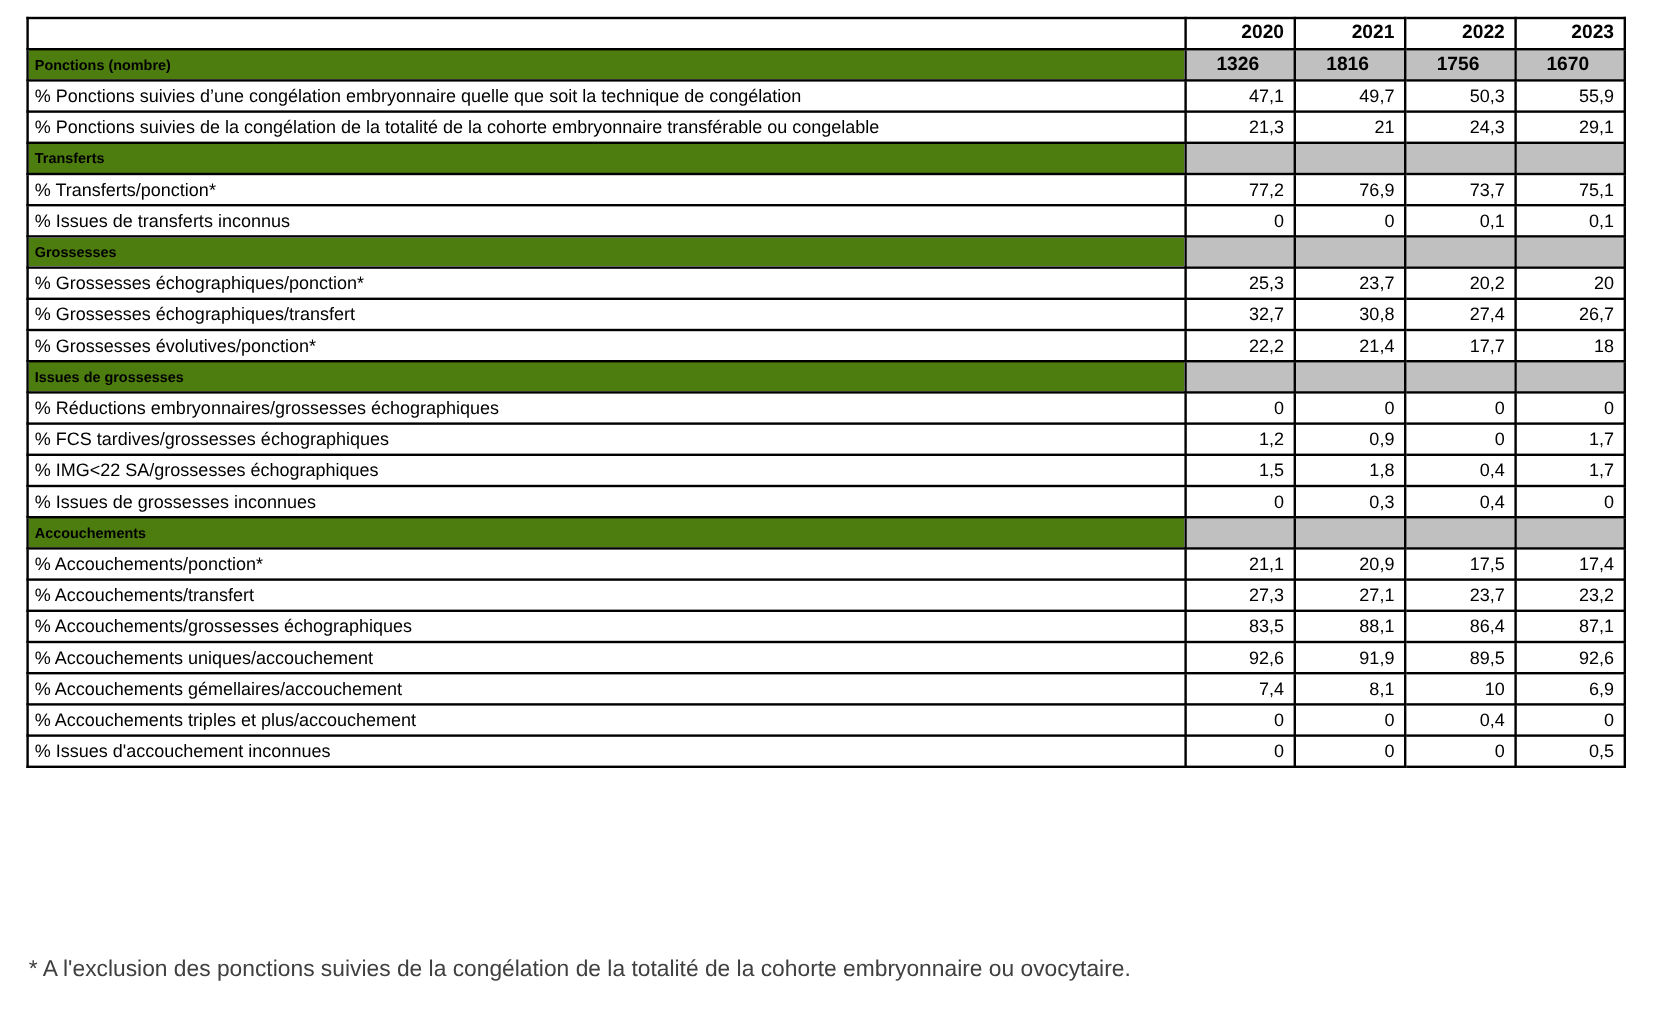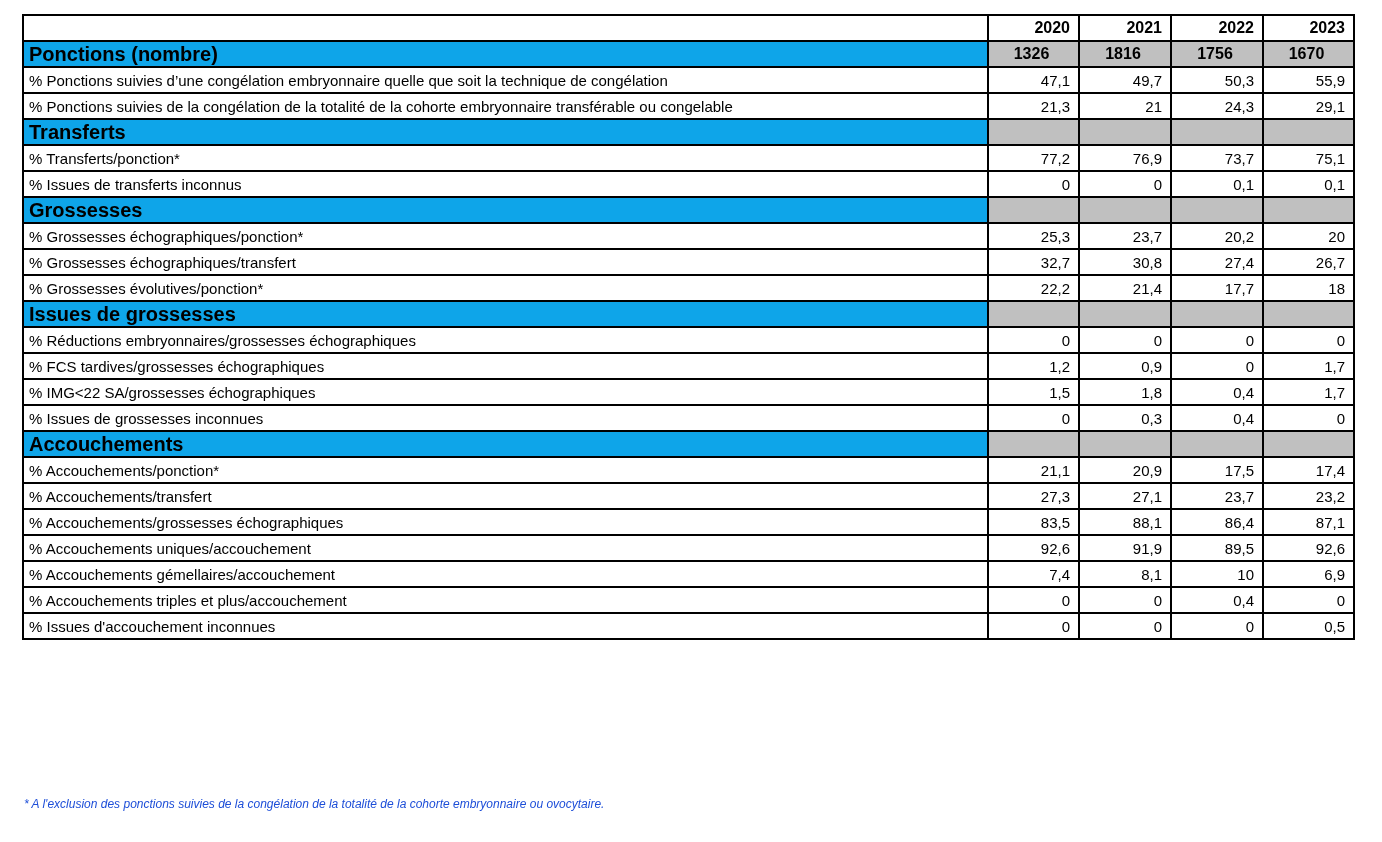--- a/index.html
+++ b/index.html
@@ -31,39 +31,38 @@
   }
   .label-cell { text-align: left; padding-left: 5px; padding-right: 4px; }
   .value-cell { text-align: right; padding-right: 8px; padding-left: 4px; }
 
   tr.header-row th { background: #ffffff; font-weight: bold; font-size: 16px; }
   tr.header-row .value-cell { text-align: right; }
 
   tr.section .label-cell,
   tr.section-values .label-cell {
     font-weight: bold;
-    font-size: 20px;
-    background: #0ea5e9;
+    font-size: 12px;
+    background: #4d7c0f;
   }
   tr.section .value-cell { background: #c0c0c0; }
   tr.section-values .value-cell {
     background: #c0c0c0;
     font-weight: bold;
     font-size: 16px;
     text-align: center;
   }
 
   .footnote {
     position: absolute;
     left: 24px;
     top: 797px;
-    font-size: 12px;
-    color: #1d4ed8;
+    font-size: 19px;
+    color: #404040;
     white-space: nowrap;
-    font-style: italic;
   }
 </style>
 </head>
 <body>
 
 <div class="page">
   <div class="table-wrap">
     <table class="stats">
       <colgroup>
         <col style="width:965px">

